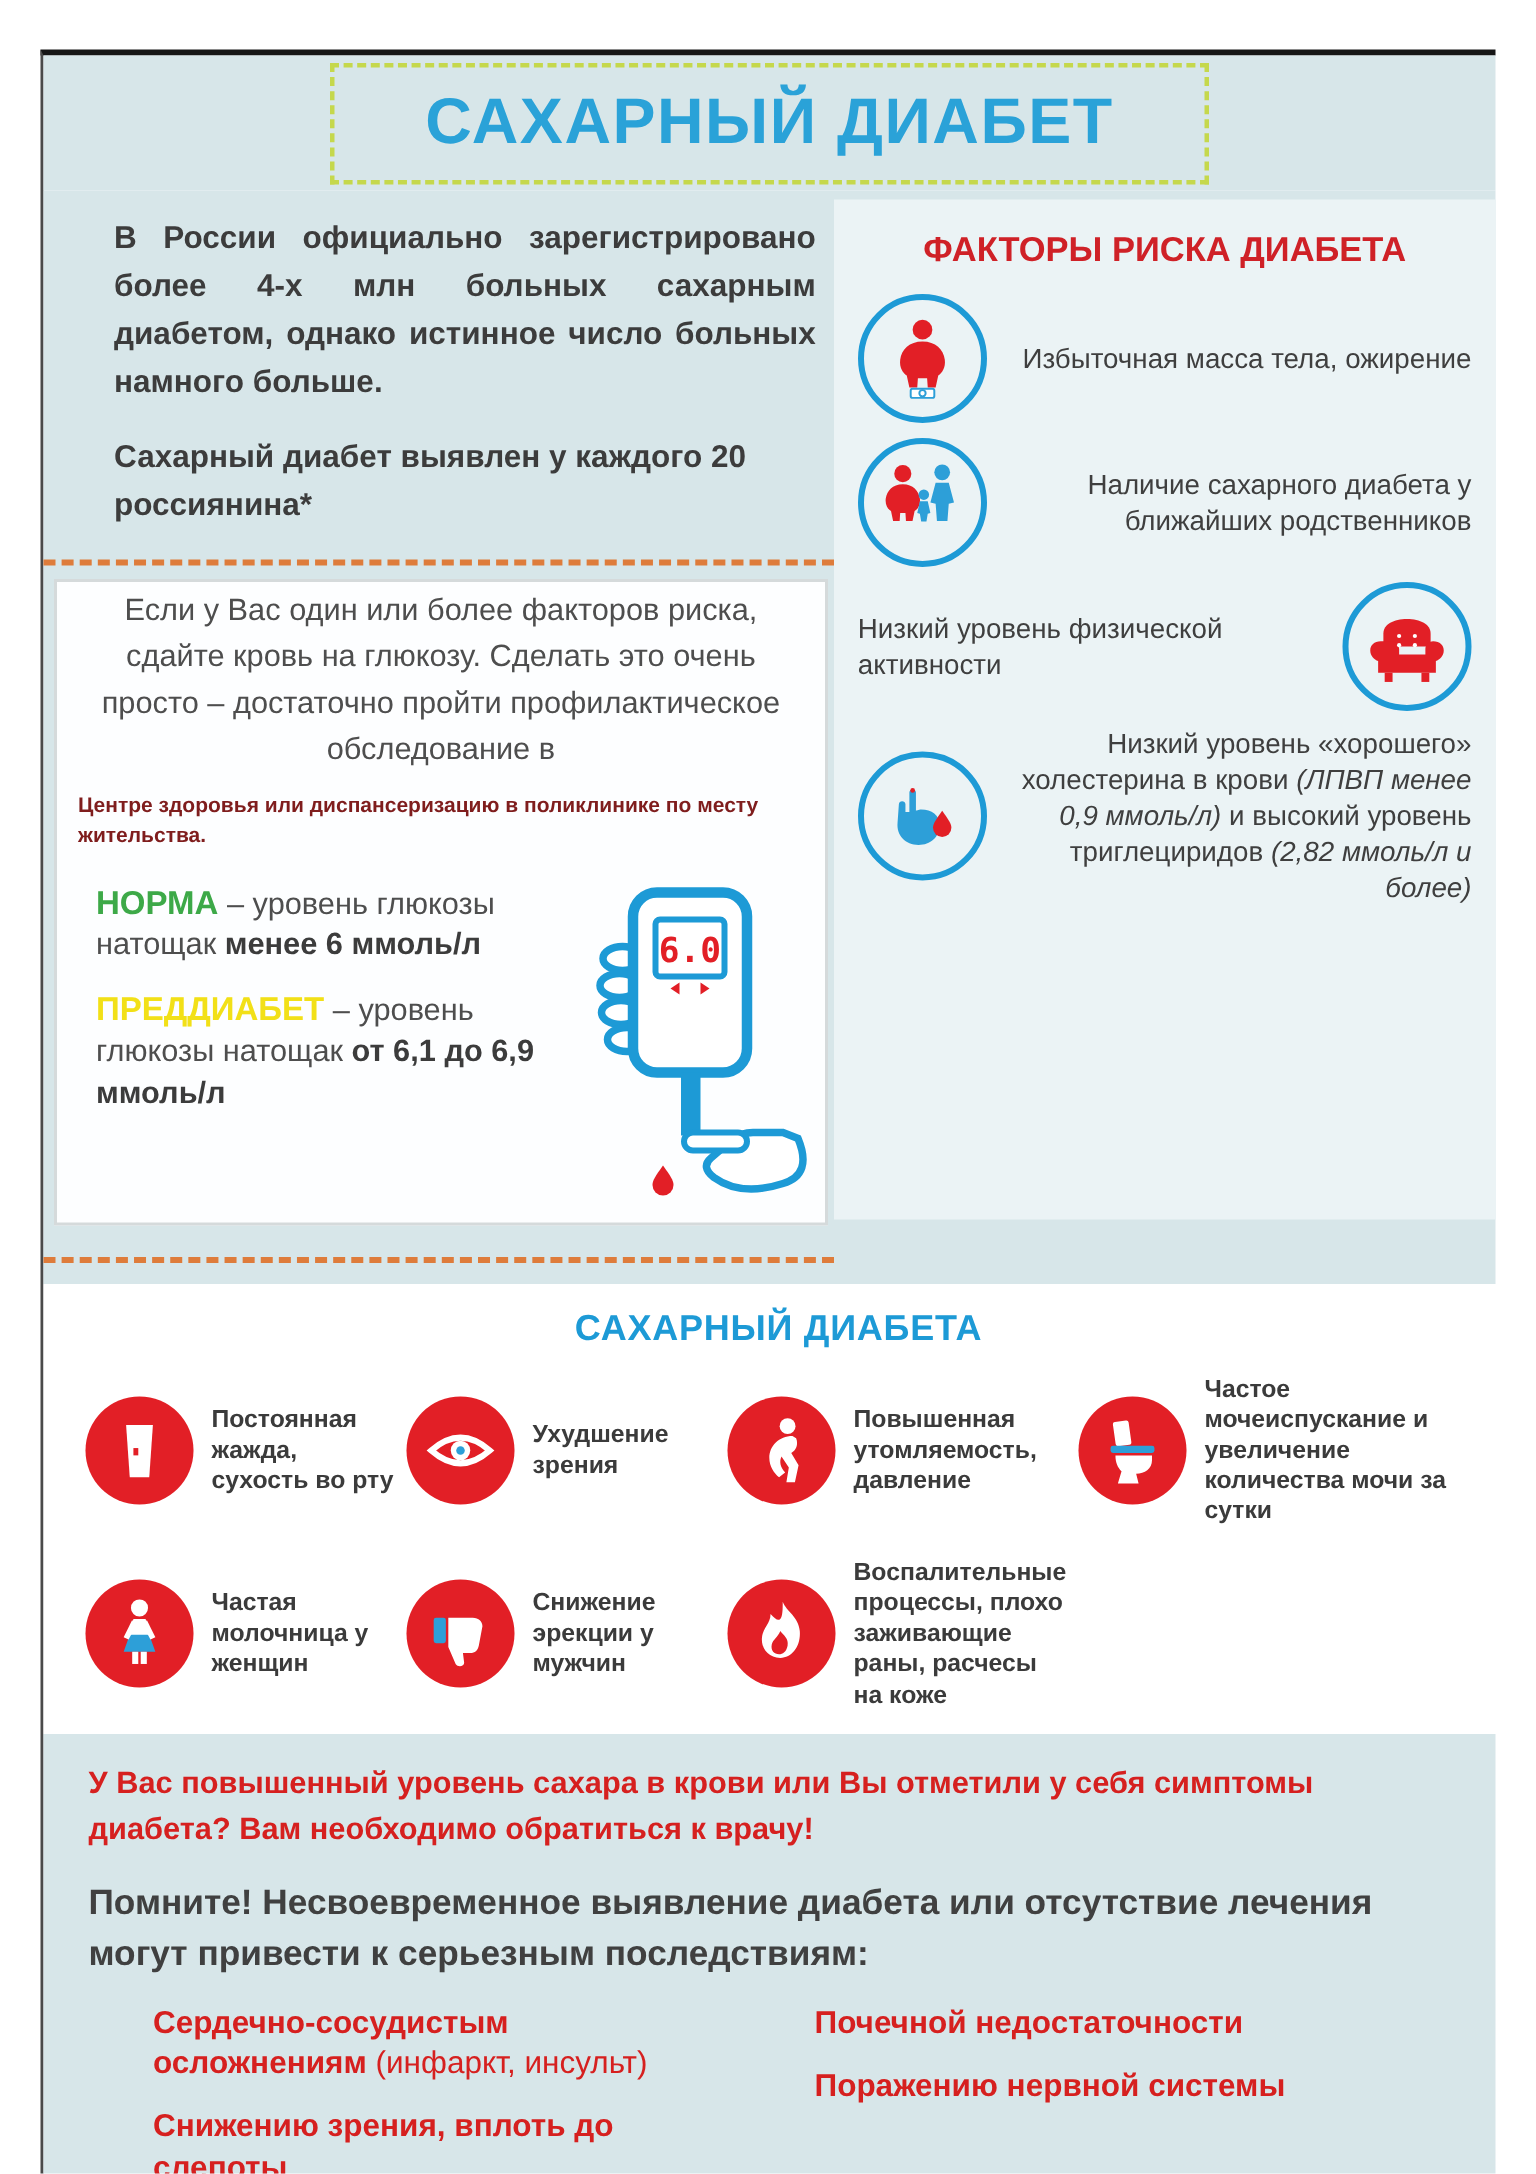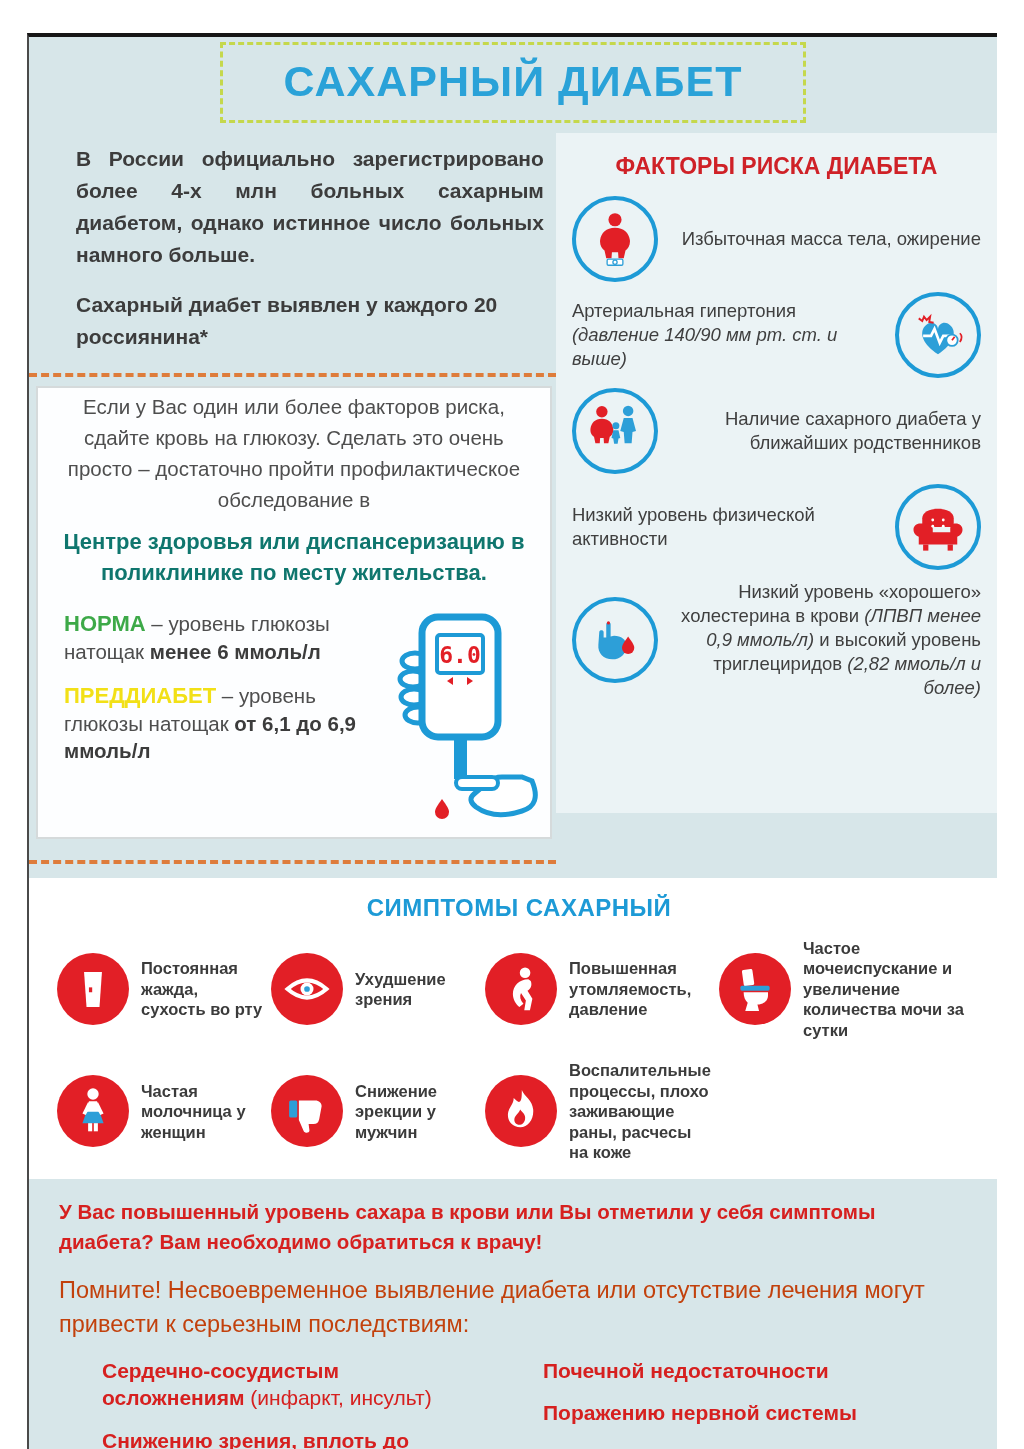--- a/index.html
+++ b/index.html
@@ -29,21 +29,21 @@
   .left-col { width: 528px; }
   .intro { padding: 16px 12px 0 47px; font-size: 21px; font-weight: bold; line-height: 1.52; color: #3c3c3c; }
   .intro .p1 { text-align: justify; }
   .intro .p2 { margin-top: 18px; }
   .dash-sep { border-top: 4px dashed #de7c3b; margin-top: 21px; }
   .white-box {
     margin: 9px 4px 0 7px; background: #fdfeff;
     border: 2px solid #d5dadb; padding: 4px 14px 6px;
   }
   .box-lead { font-size: 20.5px; line-height: 1.5; color: #4e4e4e; text-align: center; }
-  .box-lead-bold { font-size: 22px; font-weight: bold; line-height: 1.4; color: #0f766e; text-align: center; margin-top: 12px; }
+  .box-lead-bold { font-size: 14px; font-weight: bold; line-height: 1.4; color: #7f1d1d; text-align: left; margin-top: 12px; }
   .levels { margin-top: 20px; position: relative; padding: 0 146px 0 12px; min-height: 222px; }
   .level { margin-bottom: 15px; font-size: 20.5px; line-height: 1.33; color: #4e4e4e; }
   .level-label { font-weight: bold; font-size: 22px; }
   .level-bold { font-weight: bold; color: #3c3c3c; }
   .meter { position: absolute; right: -6px; top: 4px; width: 150px; height: 215px; }
 
   .right-panel { width: 442px; background: #ebf3f5; margin-top: 6px; padding: 10px 16px 6px; height: 680px; }
   .risk-heading { font-size: 23px; font-weight: bold; text-align: center; margin: 10px 0 16px; }
   .risk-row { display: flex; align-items: center; margin-bottom: 10px; }
   .risk-icon {
@@ -65,21 +65,21 @@
   .symptom-icon {
     width: 72px; height: 72px; border-radius: 50%; background: #e21f26;
     flex: none; display: flex; align-items: center; justify-content: center;
   }
   .symptom-icon svg { width: 52px; height: 52px; }
   .symptom-text { margin-left: 12px; font-size: 16.5px; font-weight: bold; line-height: 1.24; color: #3b3b3b; }
 
   
   .warning-section { padding: 18px 28px 4px 30px; }
   .alert { font-size: 20.5px; font-weight: bold; line-height: 1.5; color: #d6201f; max-width: 930px; }
-  .remember { font-size: 23.5px; font-weight: normal; line-height: 1.45; color: #c2410c; margin-top: 15px; }
+  .remember { font-size: 23.5px; font-weight: bold; line-height: 1.45; color: #404040; margin-top: 15px; }
   .cons-cols { display: flex; margin-top: 16px; }
   .cons-left { width: 452px; padding-left: 43px; }
   .cons-right { flex: 1; padding-left: 32px; }
   .cons-item { font-size: 21px; font-weight: bold; line-height: 1.3; color: #d6201f; margin-bottom: 15px; max-width: 330px; }
   .cons-right .cons-item { max-width: none; }
   .cons-normal { font-weight: normal; }
 </style>
 </head>
 <body>
 
@@ -138,33 +138,20 @@
           <svg viewBox="0 0 64 64">
               <circle cx="32" cy="10" r="7.5" fill="#e21f26"></circle>
               <path d="M32 19c-10 0-16 6-17 14-.7 6 2 10 5 12l2 9h6l.5-7h7l.5 7h6l2-9c3-2 5.7-6 5-12-1-8-7-14-17-14z" fill="#e21f26"></path>
               <rect x="23" y="55" width="18" height="7" rx="1.5" fill="#fff" stroke="#2d9fd8" stroke-width="1.5"></rect>
               <circle cx="32" cy="58.5" r="2.4" fill="none" stroke="#2d9fd8" stroke-width="1.5"></circle>
             </svg>
         </div>
         <div class="risk-text"><span>Избыточная масса тела, ожирение</span><span class="it"></span><span></span><span class="it"></span></div>
       </div>
 
-      <div class="risk-row icon-right">
-        <div class="risk-icon">
-          <svg viewBox="0 0 64 64">
-              <path d="M32 54C15 43 10 30 17 22c6-7 14-4 15 3 1-7 9-10 15-3 7 8 2 21-15 32z" fill="#2d9fd8"></path>
-              <polyline points="15,33 24,33 28,25 34,41 38,33 49,33" fill="none" stroke="#fff" stroke-width="3"></polyline>
-              <circle cx="48" cy="38" r="6.5" fill="#fff" stroke="#2d9fd8" stroke-width="2"></circle>
-              <line x1="48" y1="38" x2="51" y2="34" stroke="#e21f26" stroke-width="2"></line>
-              <path d="M10 13l4 3 2-5 3 4 4-4-1 6 5 1" fill="none" stroke="#e21f26" stroke-width="2.2"></path>
-              <path d="M57 30q4 4 0 10" fill="none" stroke="#e21f26" stroke-width="2"></path>
-            </svg>
-        </div>
-        <div class="risk-text"><span>Артериальная гипертония </span><span class="it">(давление 140/90 мм рт. ст. и выше)</span><span></span><span class="it"></span></div>
-      </div>
 
       <div class="risk-row icon-left">
         <div class="risk-icon">
           <svg viewBox="0 0 64 64">
               <circle cx="17" cy="10" r="6.5" fill="#e21f26"></circle>
               <path d="M17 18c-8 0-12 5-13 11-.6 5 1.6 8 4 9.5L9.6 46h5l.4-6h4l.4 6h5l1.6-7.5c2.4-1.5 4.6-4.5 4-9.5-1-6-5-11-13-11z" fill="#e21f26"></path>
               <circle cx="47" cy="9" r="6" fill="#2d9fd8"></circle>
               <path d="M42 17h10l4 15-4 1-1 13h-8l-1-13-4-1z" fill="#2d9fd8"></path>
               <circle cx="33" cy="26" r="4" fill="#2d9fd8"></circle>
               <path d="M30 31h6l2 9-2 .5-1 6h-4l-1-6-2-.5z" fill="#2d9fd8"></path>
@@ -199,21 +186,21 @@
               <path d="M47 28c5 7 7 10 7 13a7 7 0 1 1-14 0c0-3 2-6 7-13z" fill="#e21f26"></path>
             </svg>
         </div>
         <div class="risk-text"><span>Низкий уровень «хорошего» холестерина в крови </span><span class="it">(ЛПВП менее 0,9 ммоль/л)</span><span> и высокий уровень триглециридов </span><span class="it">(2,82 ммоль/л и более)</span></div>
       </div>
 
     </div>
   </div>
 
   <div class="symptoms-section bg-white">
-    <div class="symptoms-heading" style="color: rgb(29, 154, 214);">СИМПТОМЫ САХАРНЫЙ</div>
+    <div class="symptoms-heading" style="color: rgb(29, 154, 214);">САХАРНЫЙ ДИАБЕТА</div>
     <div class="symptoms-grid">
 
       <div class="symptom">
         <div class="symptom-icon">
           <svg viewBox="0 0 64 64">
               <polygon points="21,11 43,11 40,54 24,54" fill="#fff"></polygon>
               <rect x="27" y="30" width="4" height="6" fill="#e21f26"></rect>
             </svg>
         </div>
         <div class="symptom-text">Постоянная жажда, сухость во рту</div>

